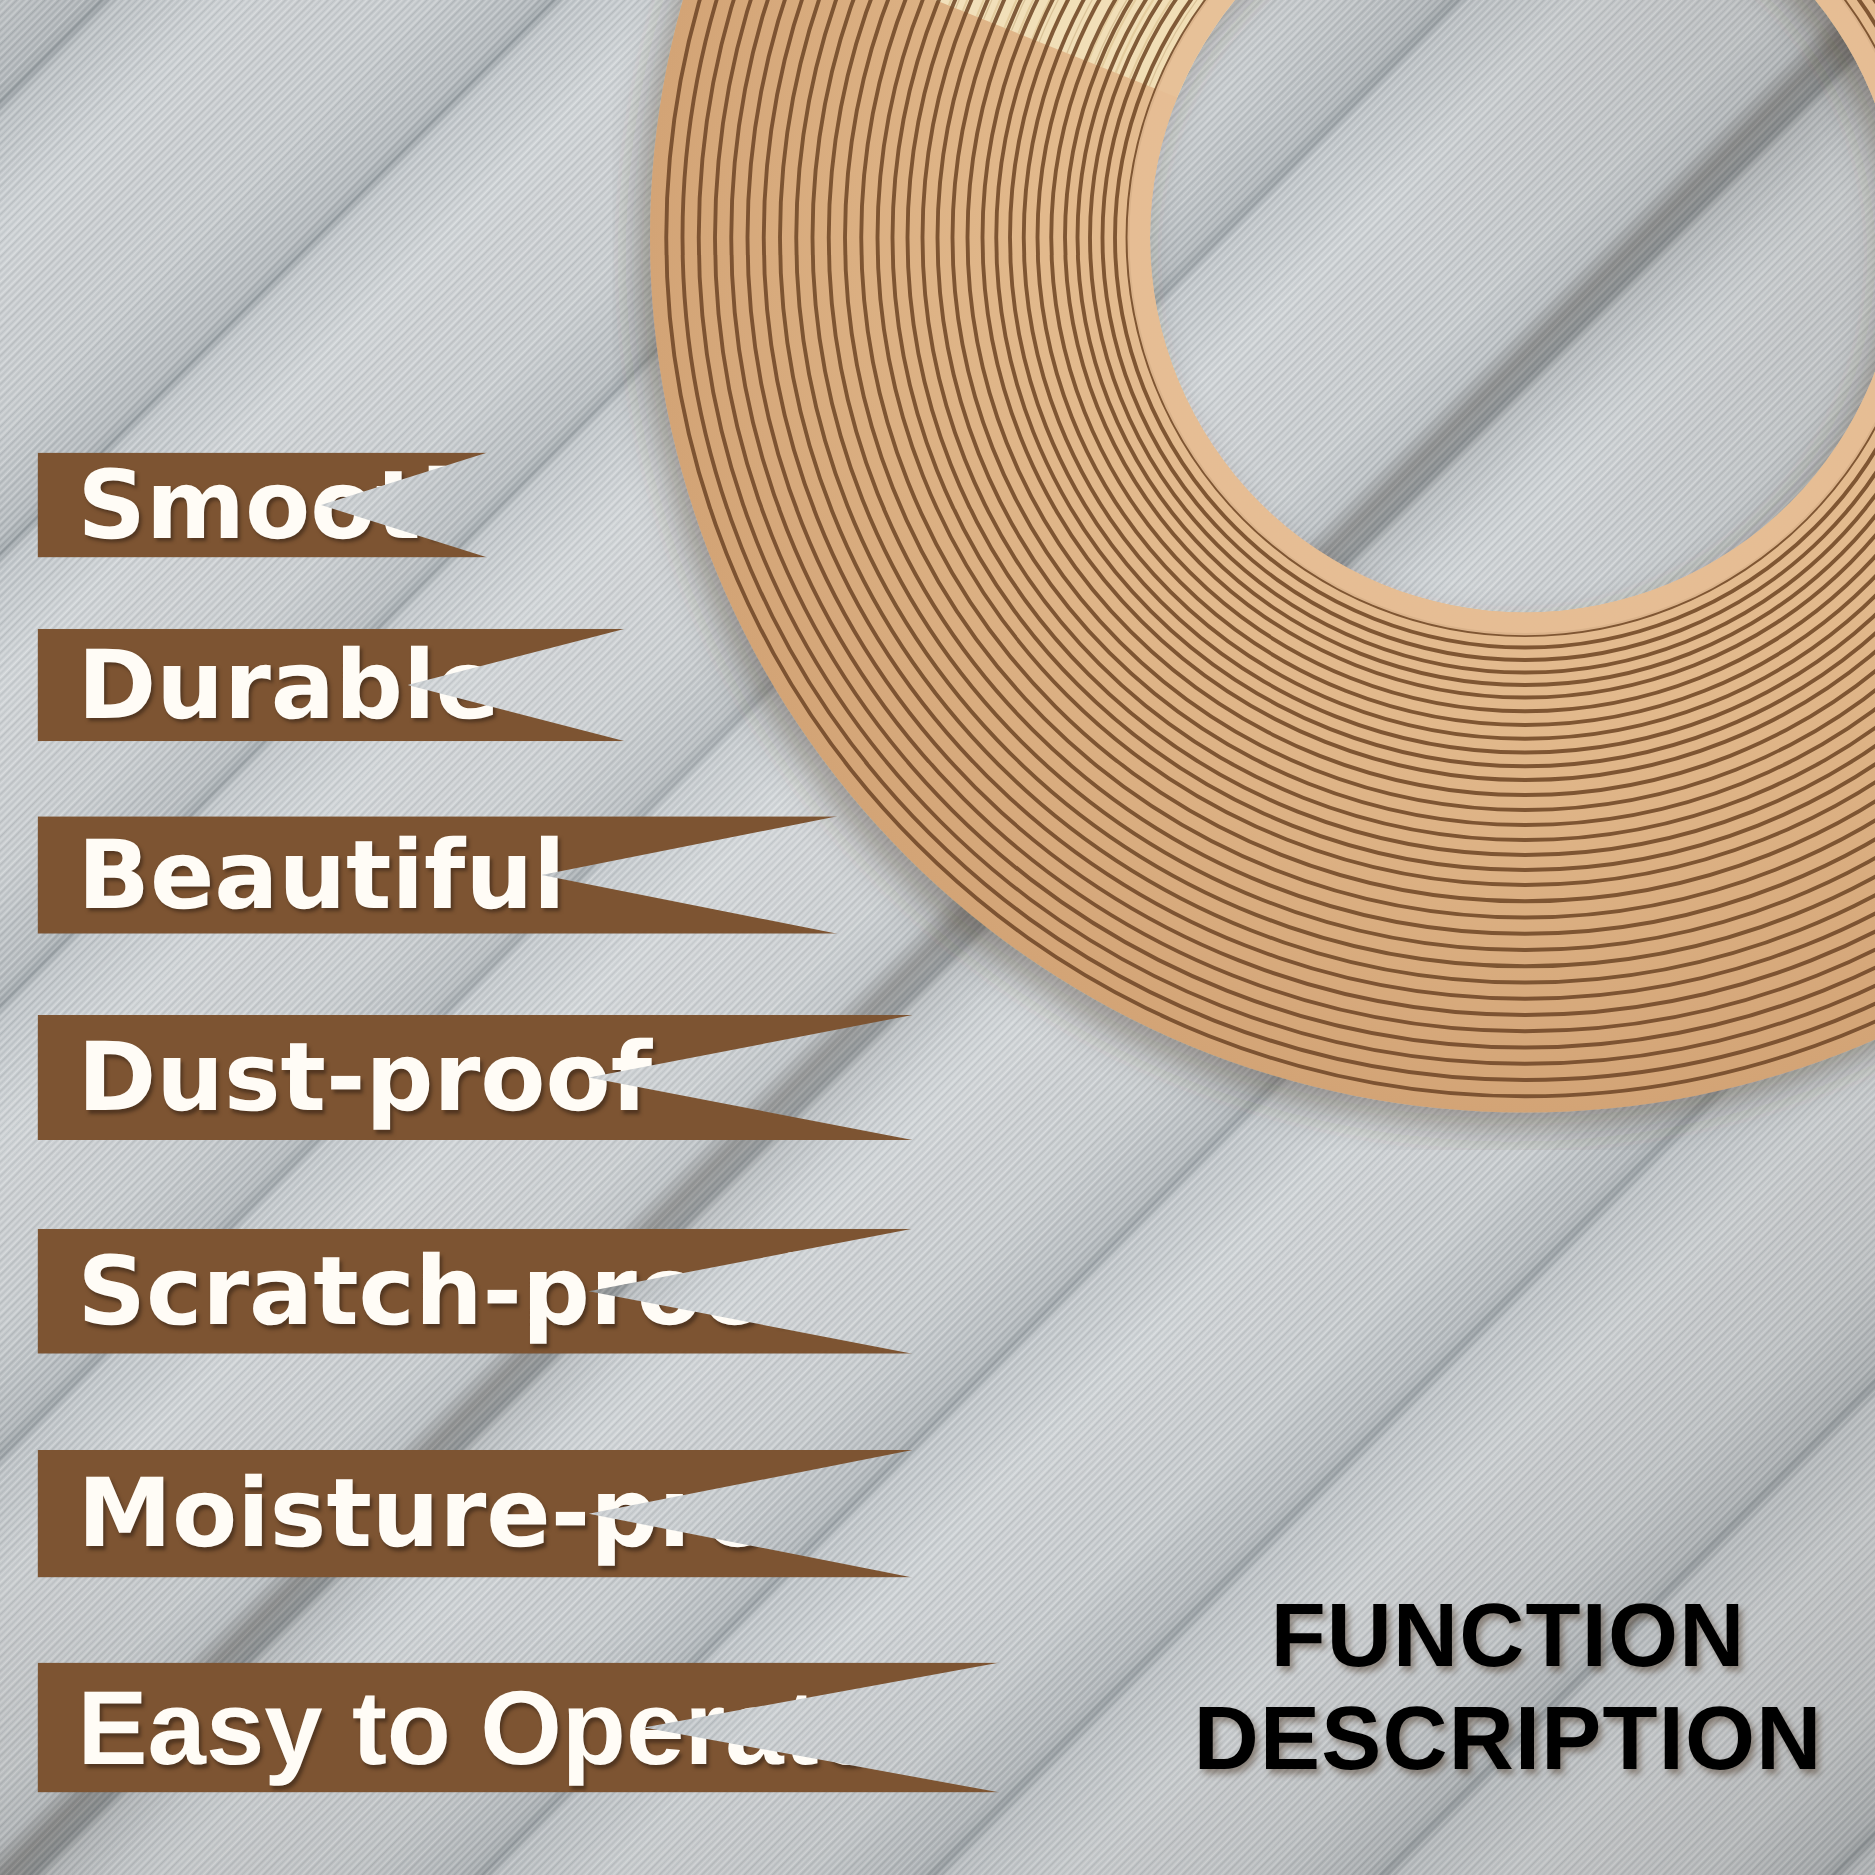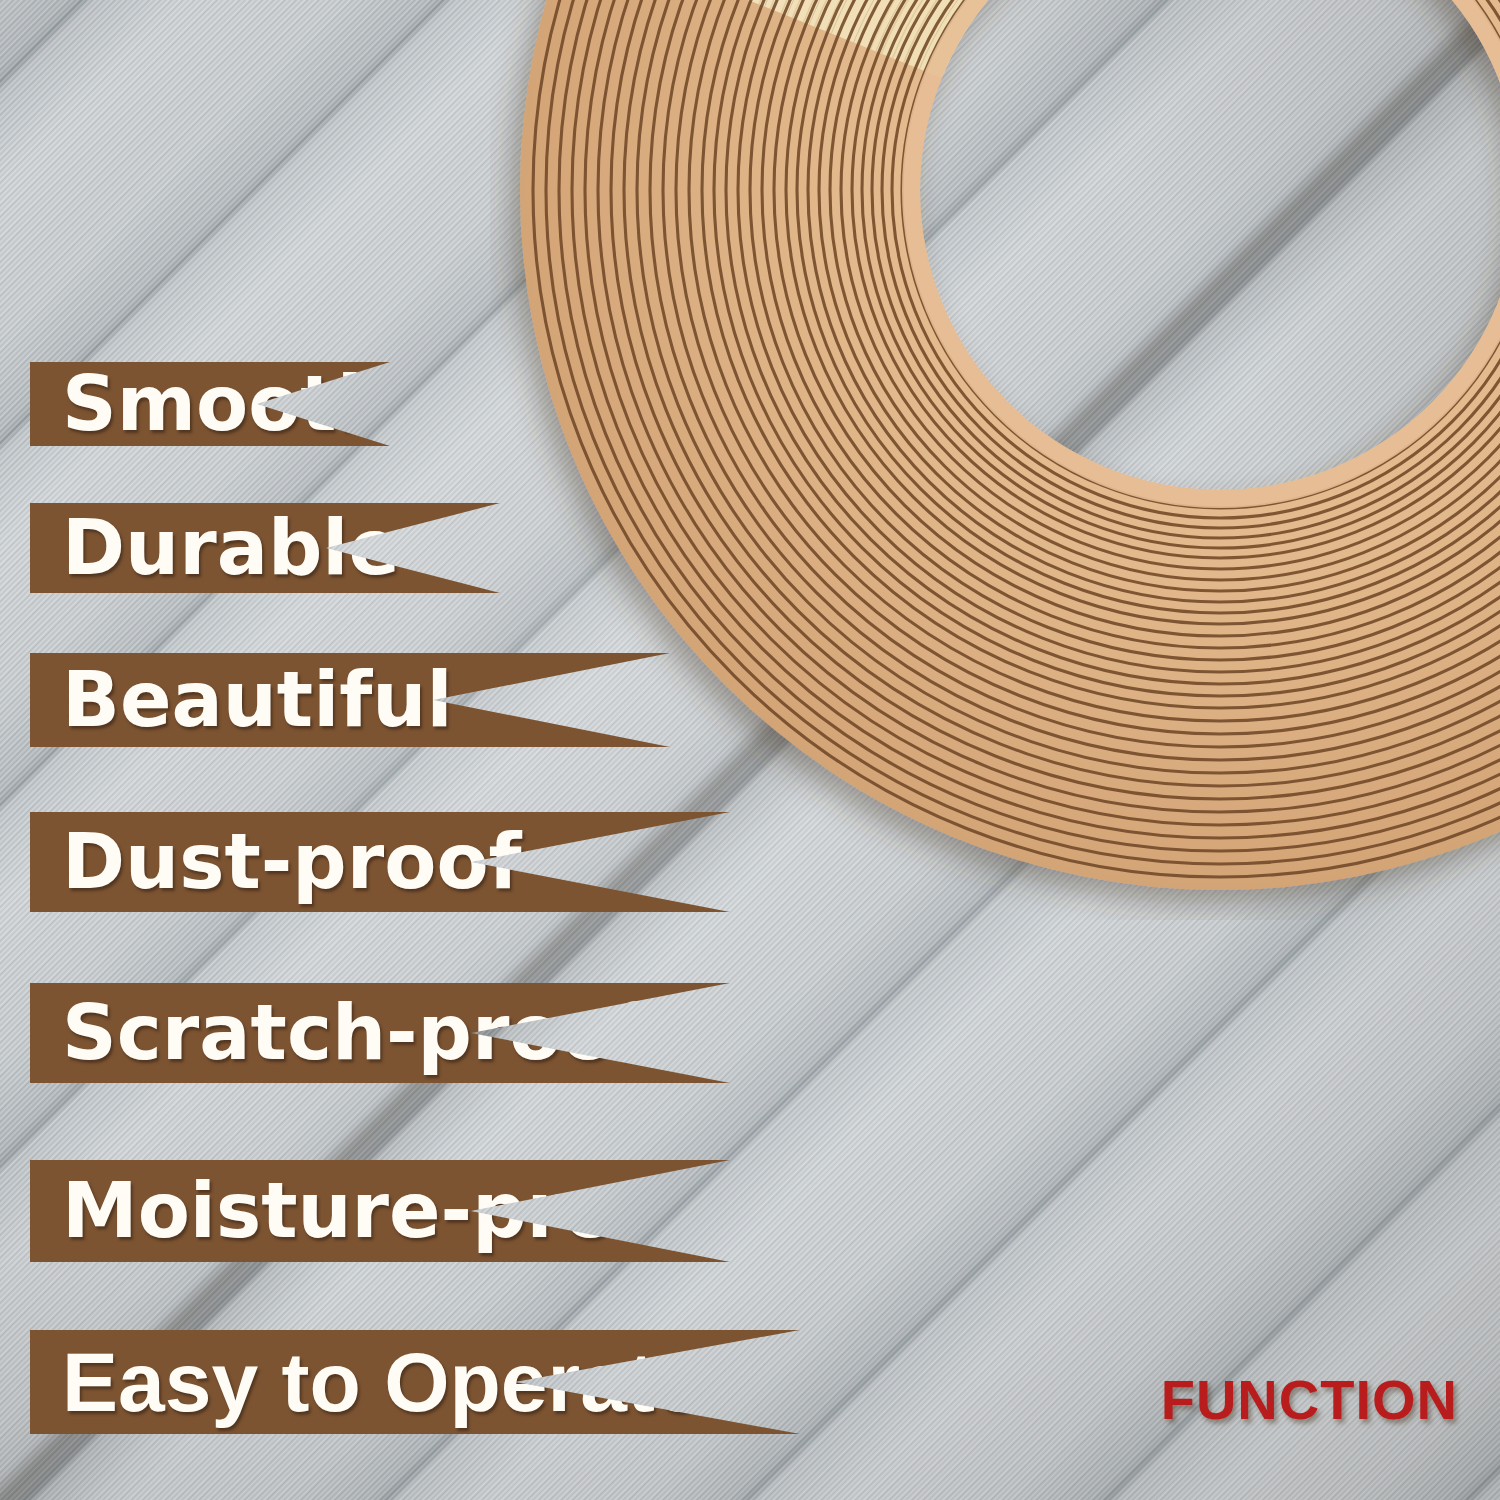--- a/index.html
+++ b/index.html
@@ -100,24 +100,24 @@
     text-shadow: 2px 3px 3px rgba(45,30,18,.55);
     line-height:1;
   }
   .banner.narrow .label { font-family:"Liberation Sans Narrow","Liberation Sans",sans-serif; }
 
   
   #function-description {
     position:absolute;
     right:42px; bottom:68px;
     text-align:center;
-    color:#b91c1c;
+    color:#000000;
     font-family:"Liberation Sans", sans-serif;
     font-weight:bold;
-    font-size:56px;
+    font-size:72px;
     line-height:1.14;
     letter-spacing:1px;
     text-shadow: 3px 4px 5px rgba(70,48,28,.45);
   }
   #function-description div { white-space:nowrap; }
 </style>
 </head>
 <body>
 
 <div id="stage">
@@ -274,15 +274,16 @@
       <div class="banner" style="left: 30px; top: 1160px; width: 700px; height: 102px; background: rgb(125, 84, 50); color: rgb(255, 252, 246); clip-path: polygon(0% 0%, 100% 0%, 63% 50%, 100% 100%, 0% 100%);">
         <span class="label" style="font-size: 76px; margin-left: 32px;">Moisture-proof</span>
       </div>
       <div class="banner narrow" style="left: 30px; top: 1330px; width: 770px; height: 104px; background: rgb(125, 84, 50); color: rgb(255, 252, 246); clip-path: polygon(0% 0%, 100% 0%, 63% 50%, 100% 100%, 0% 100%);">
         <span class="label" style="font-size: 84px; margin-left: 32px;">Easy to Operate</span>
       </div>
     </div>
 
   <div id="function-description">
     <div>FUNCTION</div>
+    <div>DESCRIPTION</div>
   </div>
 
 </div>
 
 </body></html>

